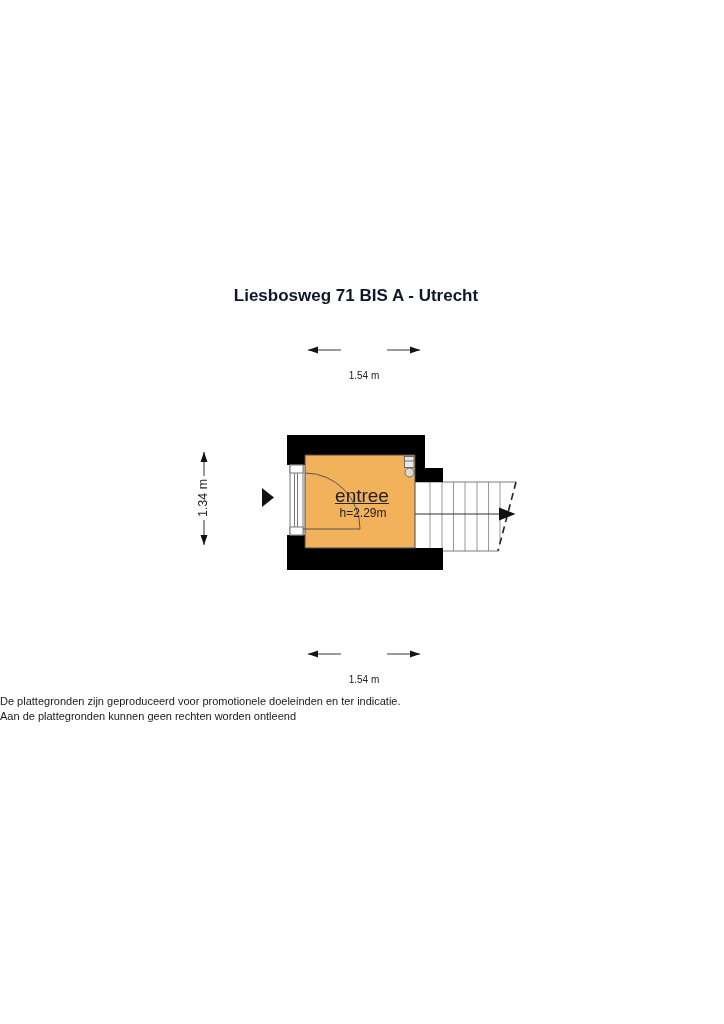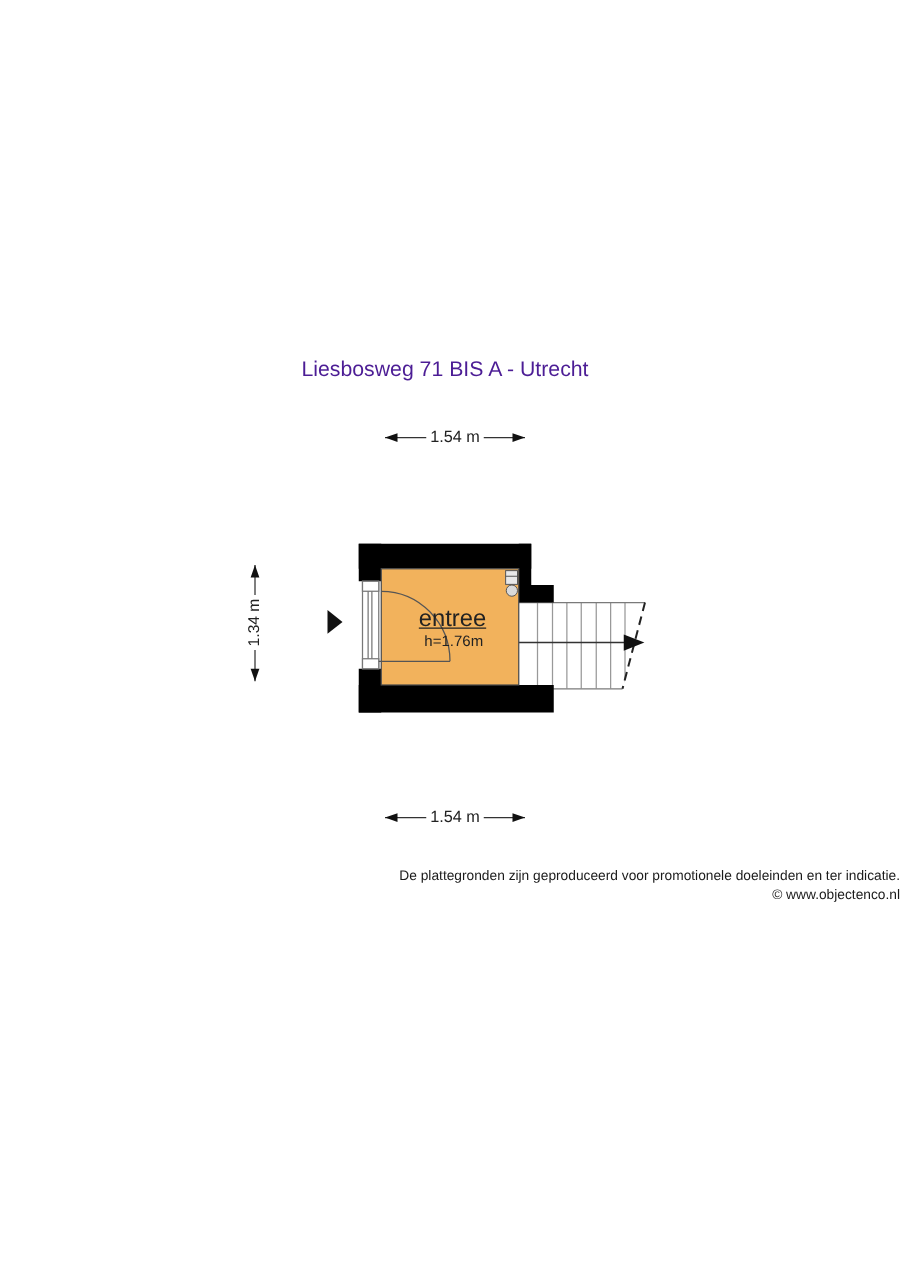--- a/index.html
+++ b/index.html
@@ -7,38 +7,38 @@
     width:724px;height:1024px;
     background:#ffffff;
     position:relative;
     overflow:hidden;
     font-family:"Liberation Sans", sans-serif;
     color:#111;
   }
   .plan-svg{position:absolute;left:0;top:0;width:724px;height:1024px;}
   .title-block{
     position:absolute;left:0;top:286px;width:712px;
-    text-align:center;font-weight:normal;font-size:17px;line-height:19.5px;
-    color:#4c1d95;
+    text-align:center;font-weight:bold;font-size:17px;line-height:19.5px;
+    color:#0f172a;
   }
   .abs-center{
     position:absolute;transform:translate(-50%,-50%);
     white-space:nowrap;
   }
-  .dim-label{font-size:13px;color:#222;}
+  .dim-label{font-size:10px;color:#222;margin-top:26px;}
   .dim-label-vert{
     position:absolute;left:203px;top:498px;
     transform:translate(-50%,-50%) rotate(-90deg);
     white-space:nowrap;font-size:12.5px;color:#222;
   }
   .room-label{font-size:19px;color:#222;text-decoration:underline;}
   .room-height{font-size:12px;color:#222;}
   .footer-block{
     position:absolute;left:0;top:694px;width:720px;
-    text-align:right;font-size:11px;line-height:14.6px;color:#1a1a1a;
+    text-align:left;font-size:11px;line-height:14.6px;color:#1a1a1a;
   }
 </style>
 </head>
 <body>
 
 <div class="title-block">
   <div>Liesbosweg 71 BIS A - Utrecht</div>
 </div>
 
 <svg class="plan-svg" viewBox="0 0 724 1024">
@@ -119,18 +119,18 @@
 </svg>
 
 <div class="abs-center dim-label" style="left:364px;top:349px;">1.54 m</div>
 
 <div class="abs-center dim-label" style="left:364px;top:653px;">1.54 m</div>
 
 <div class="dim-label-vert">1.34 m</div>
 
 <div class="abs-center room-label" style="left:362px;top:496px;">entree</div>
 
-<div class="abs-center room-height" style="left:363px;top:513px;">h=1.76m</div>
+<div class="abs-center room-height" style="left:363px;top:513px;">h=2.29m</div>
 
 <div class="footer-block">
   <div>De plattegronden zijn geproduceerd voor promotionele doeleinden en ter indicatie.</div>
-  <div>© www.objectenco.nl</div>
+  <div>Aan de plattegronden kunnen geen rechten worden ontleend</div>
 </div>
 
 </body></html>

